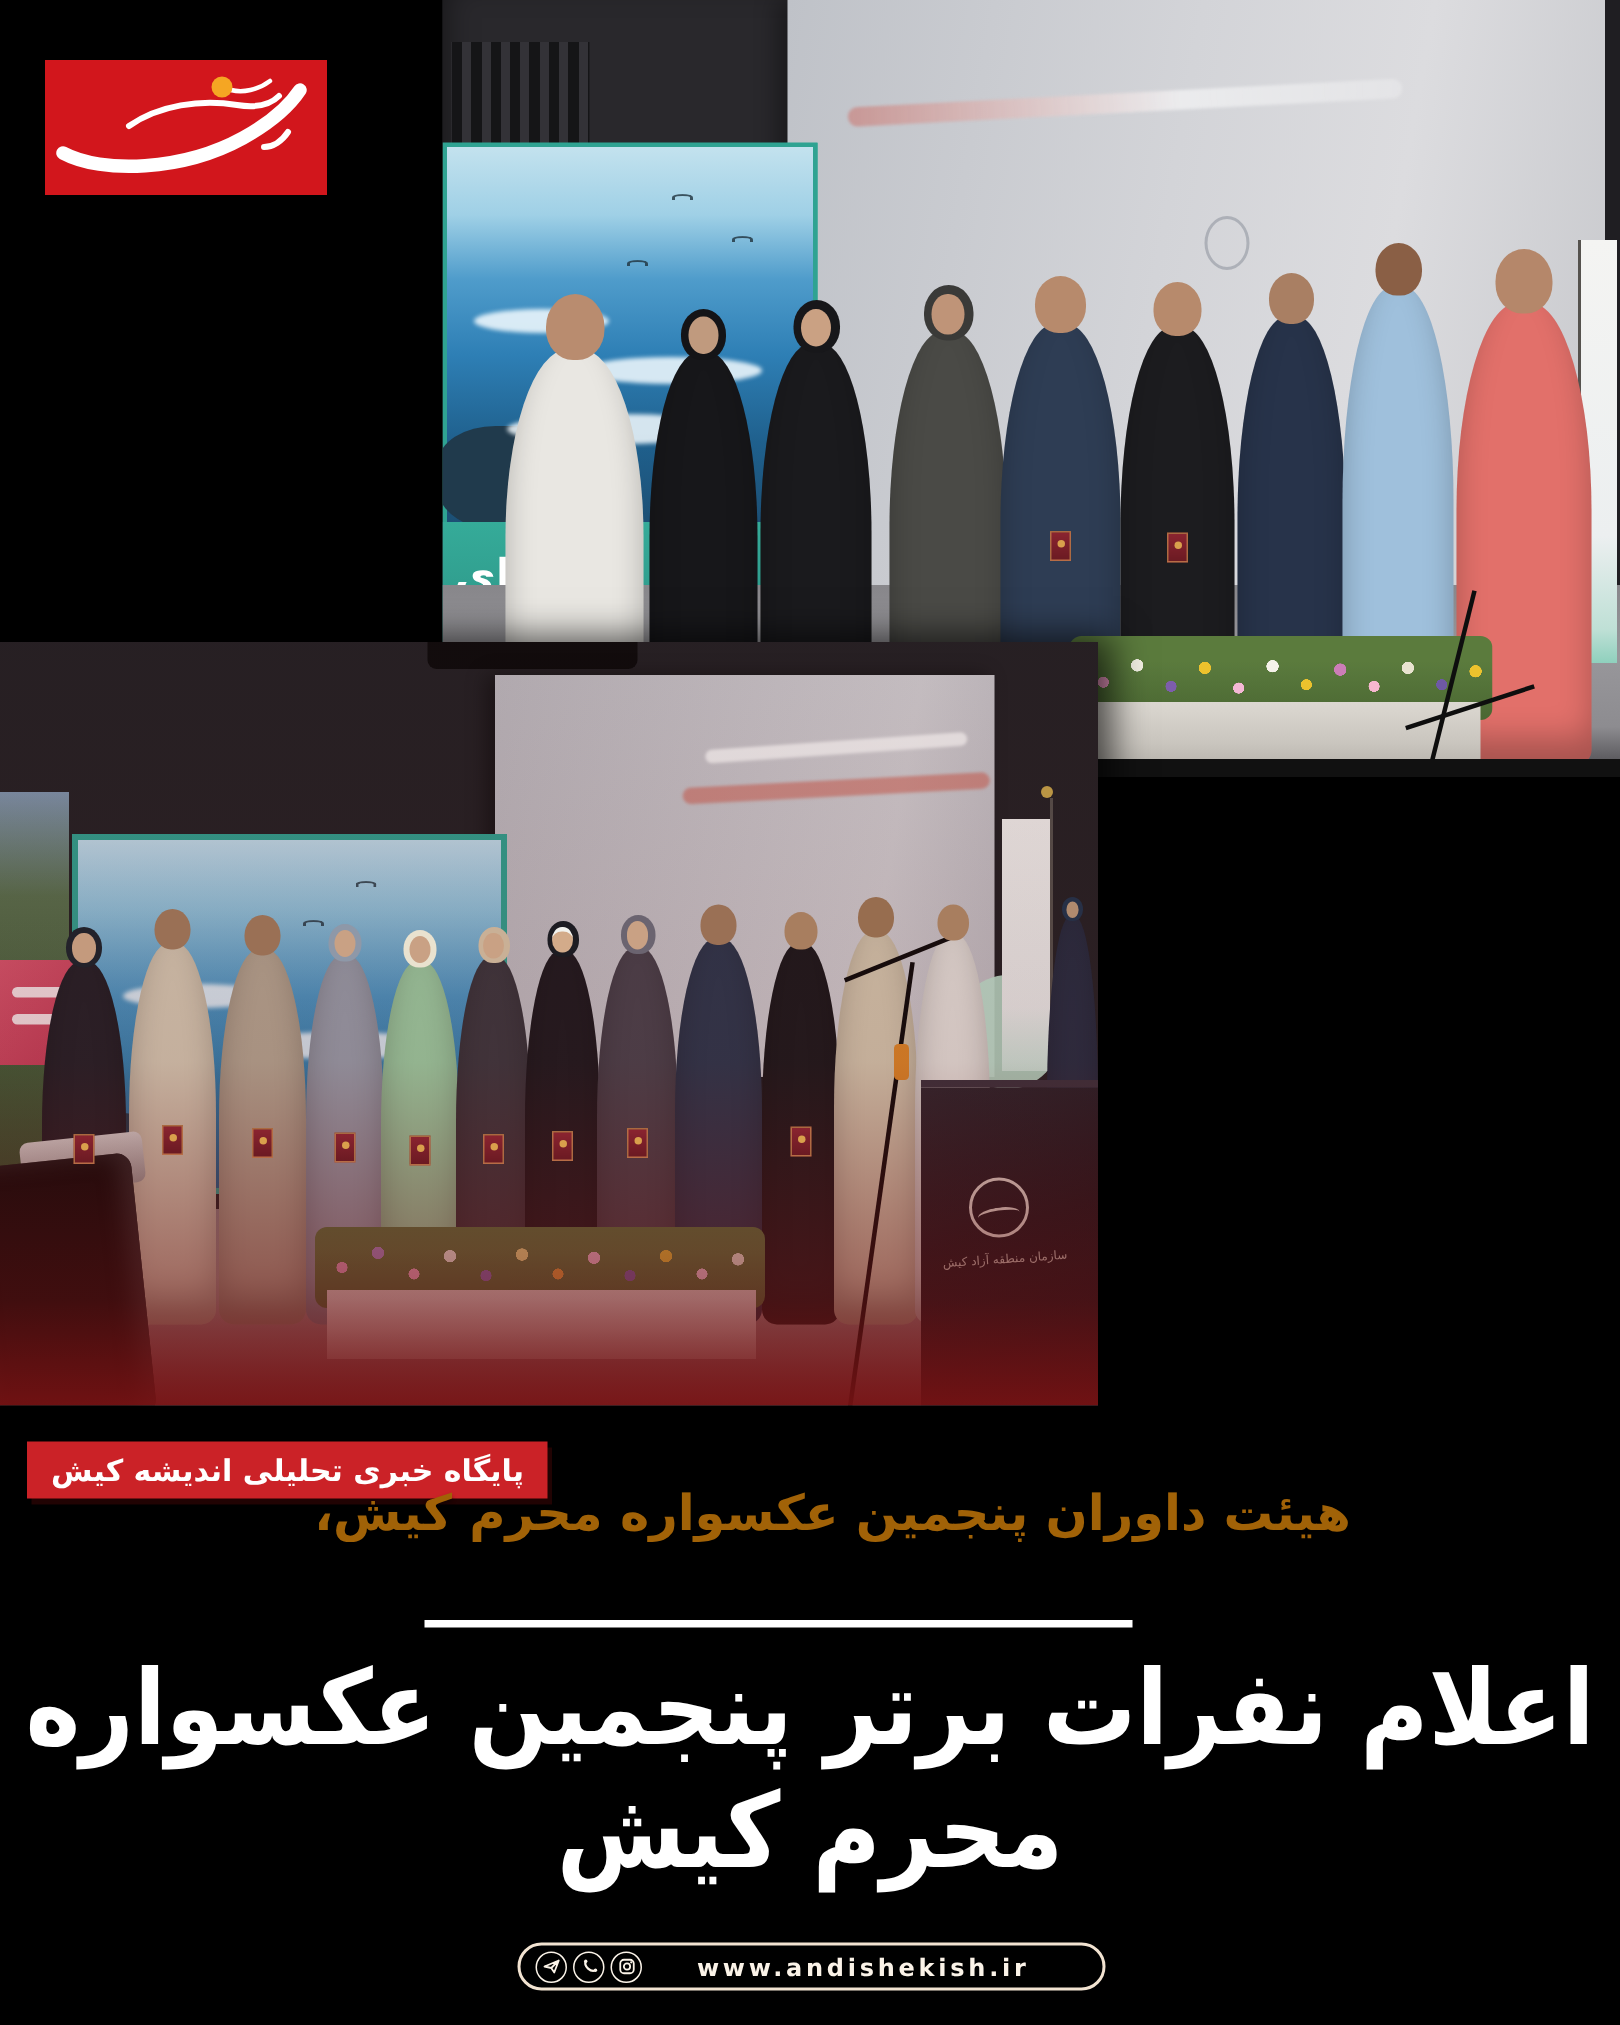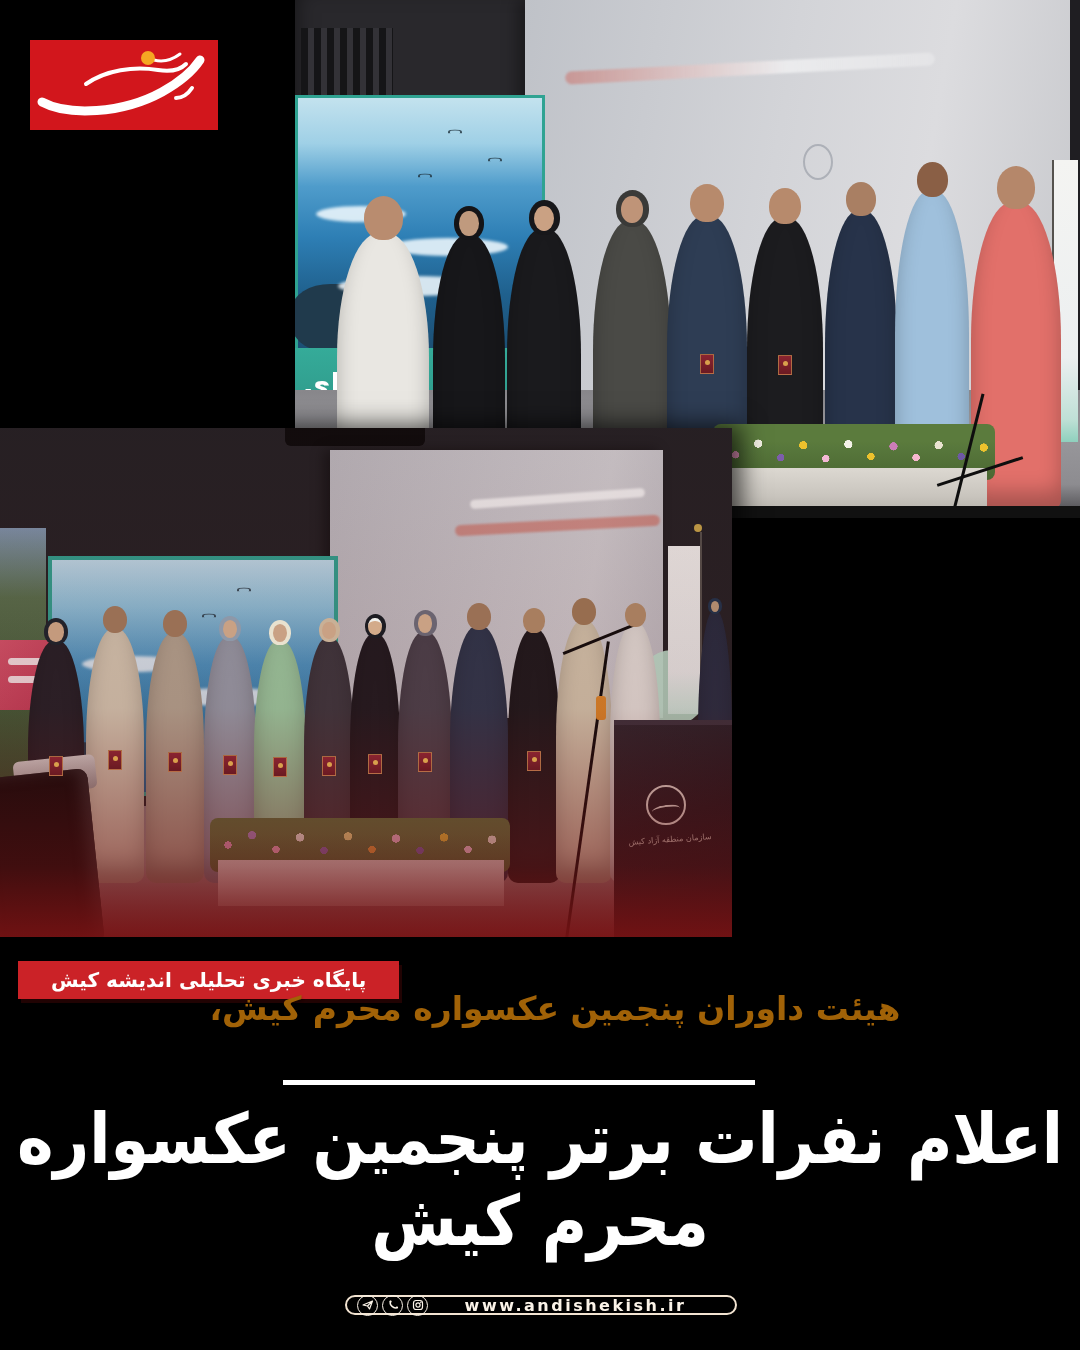--- a/index.html
+++ b/index.html
@@ -144,33 +144,33 @@
   .person .face{position:absolute;left:18%;right:18%;top:16%;bottom:12%;border-radius:50%;}
   .person .face.band{border-top:3px solid #f2f2ee;}
   .person .body{position:absolute;left:0;right:0;bottom:0;border-radius:45% 45% 10px 10px;
      box-shadow:inset 0 -18px 20px rgba(0,0,0,.25);}
   .person .award{position:absolute;left:50%;transform:translateX(-50%);width:14px;height:20px;
      background:linear-gradient(180deg,#8a2430,#6b1a22);border:1px solid rgba(220,170,90,.55);z-index:3;}
   .person .award:after{content:"";position:absolute;left:4px;top:5px;width:5px;height:5px;border-radius:50%;
      background:#d9a04c;}
 
   
-  #badge{left:18px;top:961px;height:38px;padding:0 33px;background:#cb2227;color:#fff;
+  #badge{left:18px;top:961px;height:38px;padding:0 16px;background:#cb2227;color:#fff;
      font-size:20px;font-weight:bold;line-height:38px;direction:rtl;
      box-shadow:3px 4px 0 rgba(60,5,6,.55);}
   #subtitle{left:40px;right:10px;top:984px;text-align:center;direction:rtl;
      color:#f0b14b;font-size:33px;font-weight:bold;line-height:49px;
      text-shadow:0 2px 3px rgba(0,0,0,.4);}
   #divider{left:283px;top:1080px;width:472px;height:5px;background:#ffffff;}
   #headline{left:15px;right:15px;top:1098px;text-align:center;direction:rtl;color:#ffffff;
      font-size:62px;font-weight:bold;letter-spacing:-1px;transform:scaleY(1.12);transform-origin:top;
      text-shadow:0 3px 6px rgba(0,0,0,.45);}
 
   
-  #footer-capsule{left:345px;top:1295px;width:392px;height:20px;border:2px solid #f2e3d1;
+  #footer-capsule{left:345px;top:1295px;width:392px;height:32px;border:2px solid #f2e3d1;
      border-radius:17px;display:flex;align-items:center;padding:0 10px;gap:4px;}
   .soc{width:21px;height:21px;border:1.6px solid #fbf3e8;border-radius:50%;
      display:flex;align-items:center;justify-content:center;flex:0 0 auto;}
   .soc svg{display:block;}
   #footer-url{flex:1;text-align:center;color:#fbf3e8;font-size:16px;font-weight:bold;
      letter-spacing:2.5px;padding-right:6px;}
 </style>
 </head>
 <body>
 

